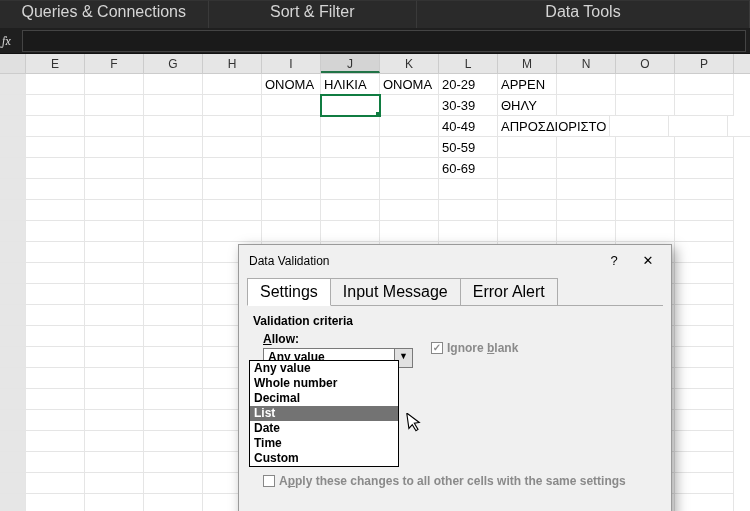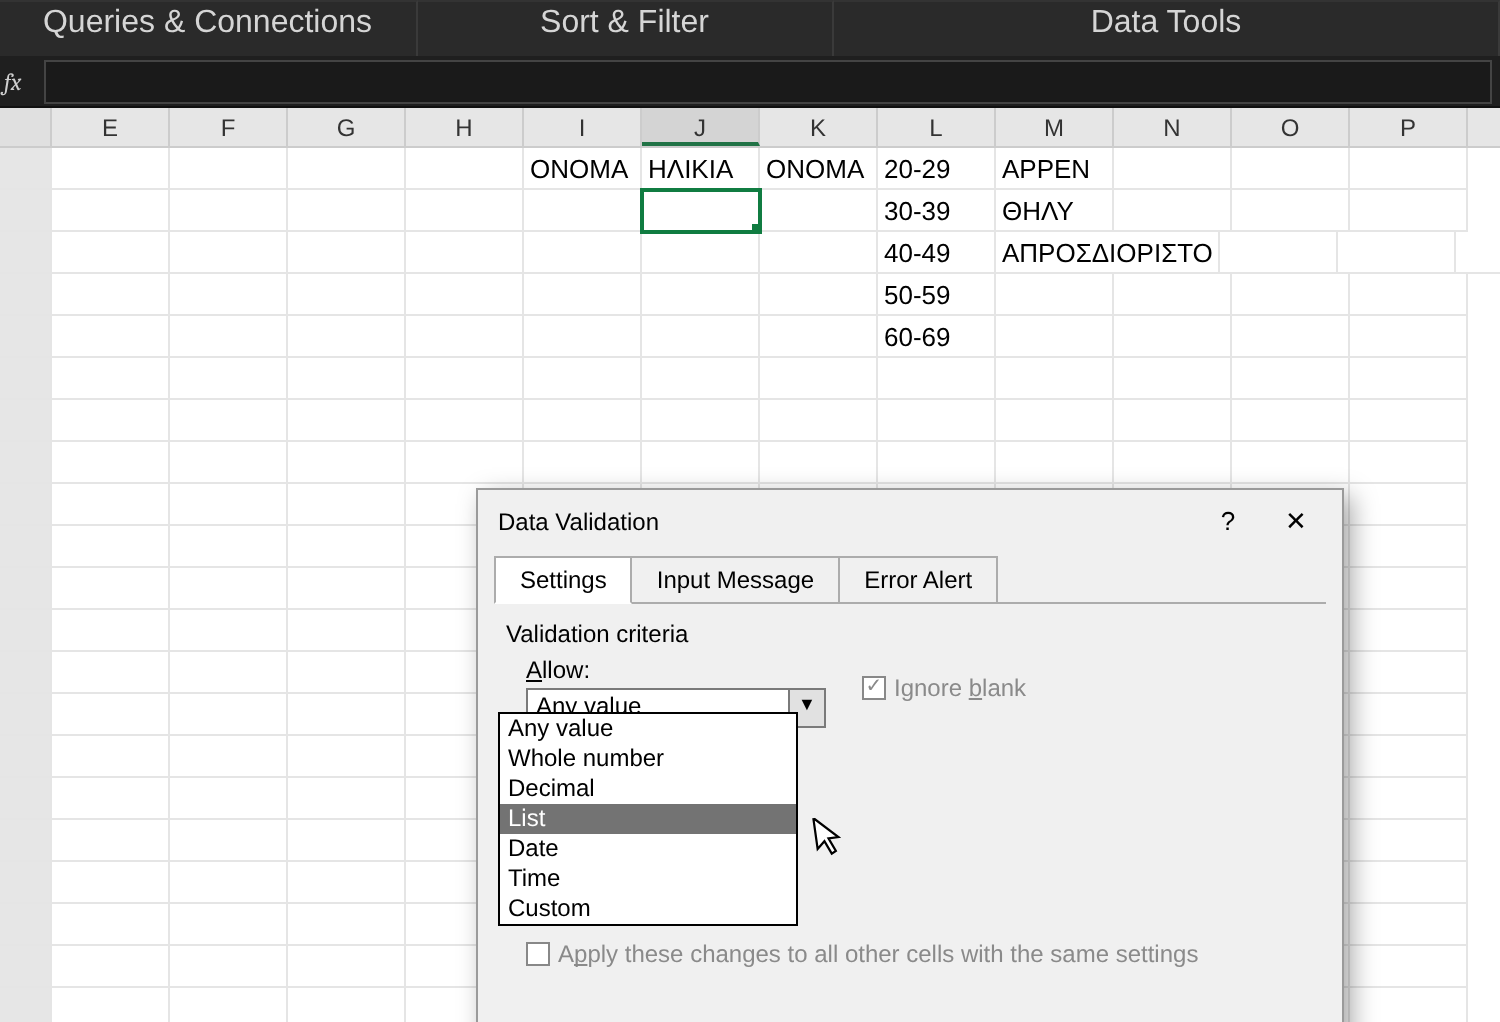--- a/index.html
+++ b/index.html
@@ -21,25 +21,25 @@
   .bold { font-weight:normal; }
   .sel-cell { outline:2px solid #107c41; outline-offset:-1px; position:relative; z-index:2;}
   .sel-handle { position:absolute; width:6px; height:6px; background:#107c41; right:-3px; bottom:-3px; z-index:3;}
   .overflow { overflow:visible; }
   
   .dialog { position:absolute; left:238px; top:190px; width:434px; height:312px; background:#f0f0f0; border:1px solid #9a9a9a; box-shadow:4px 4px 12px rgba(0,0,0,.35); z-index:50; font-size:12px;}
   .titlebar { height:32px; display:flex; align-items:center; padding:0 6px 0 10px;}
   .titlebar .title { flex:1; font-size:12px;}
   .title-btn { width:34px; height:26px; text-align:center; line-height:26px; font-size:13px; font-family:Arial; color:#000;}
   .tabs { display:flex; padding-left:8px; gap:0; align-items:flex-end;}
-  .tab { padding:4px 12px 4px 12px; border:1px solid #acacac; background:#f0f0f0; position:relative; top:1px; font-size:12px;}
+  .tab { padding:4px 12px 4px 12px; border:1px solid #acacac; background:#f0f0f0; position:relative; top:1px; font-size:16px;}
   .tab.active { background:#fff; border-bottom:1px solid #fff;}
   .tab:not(.active){ border-left:none;}
   .tabstrip-line { border-top:1px solid #acacac; margin:0 8px;}
-  .panel { padding:8px 14px 0 14px; position:relative;}
+  .panel { padding:8px 14px 0 14px; position:relative;font-weight:bold;}
   .sec-title { font-size:12px; margin-bottom:4px;}
   .field-label { font-size:12px; margin:4px 0 2px 10px;}
   .underline { text-decoration: underline; text-decoration-skip-ink:none;}
   .combo { display:inline-block; width:150px; height:20px; border:1px solid #7a7a7a; background:#fff; position:relative; margin-left:10px;}
   .combo-text { padding:1px 4px; font-size:12px;}
   .combo-btn { position:absolute; right:0; top:0; width:18px; height:18px; border-left:1px solid #7a7a7a; background:#e1e1e1; text-align:center; line-height:14px; font-size:9px;}
   .dropdown { position:absolute; left:10px; top:54px; width:150px; border:1px solid #000; background:#fff; z-index:60;}
   .dd-item { padding:0 4px; font-size:12px; line-height:15px; cursor:default;}
   .dd-item.sel { background:#737373; color:#fff;}
   .chk { display:flex; align-items:center; gap:4px; font-size:12px;}

